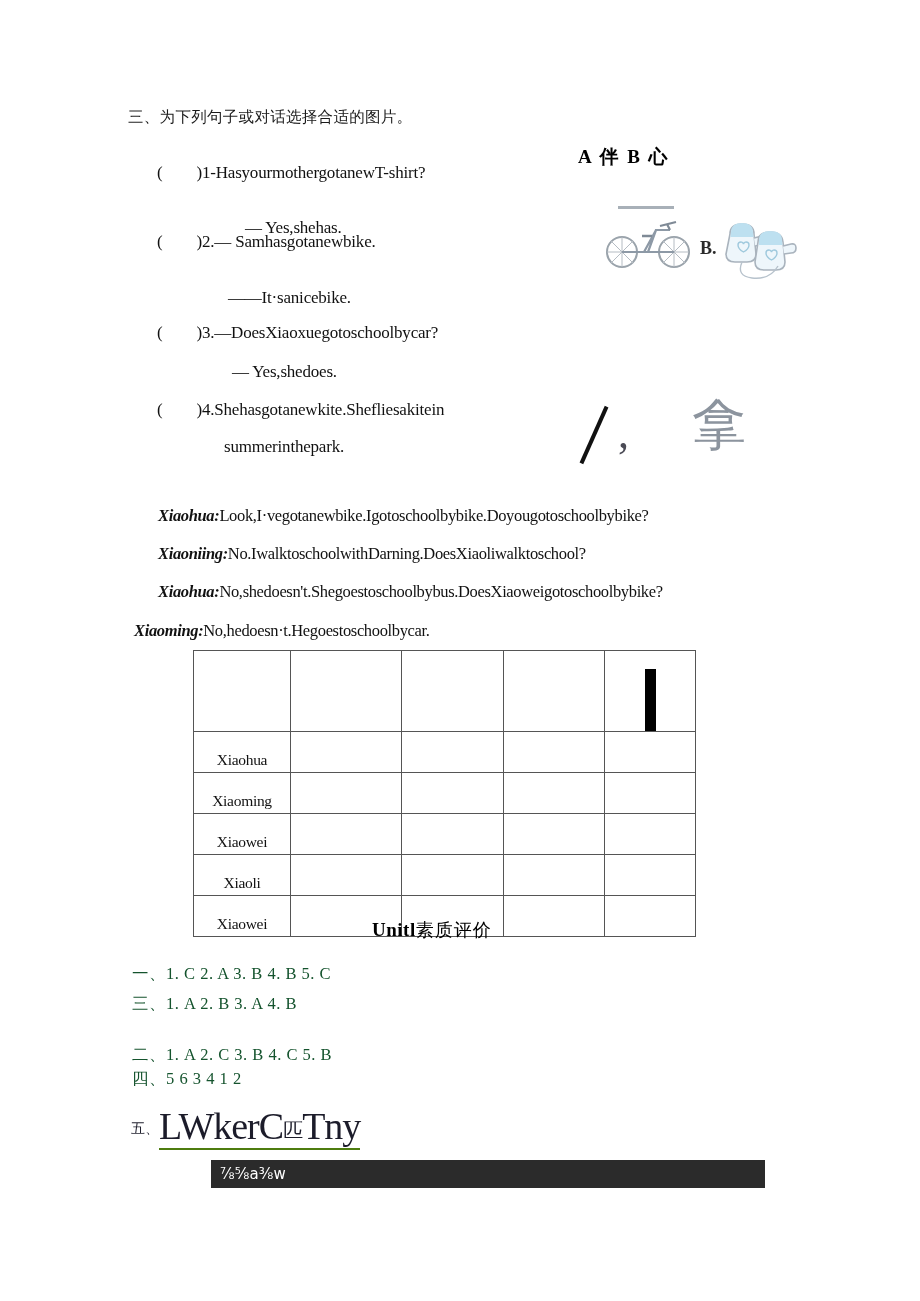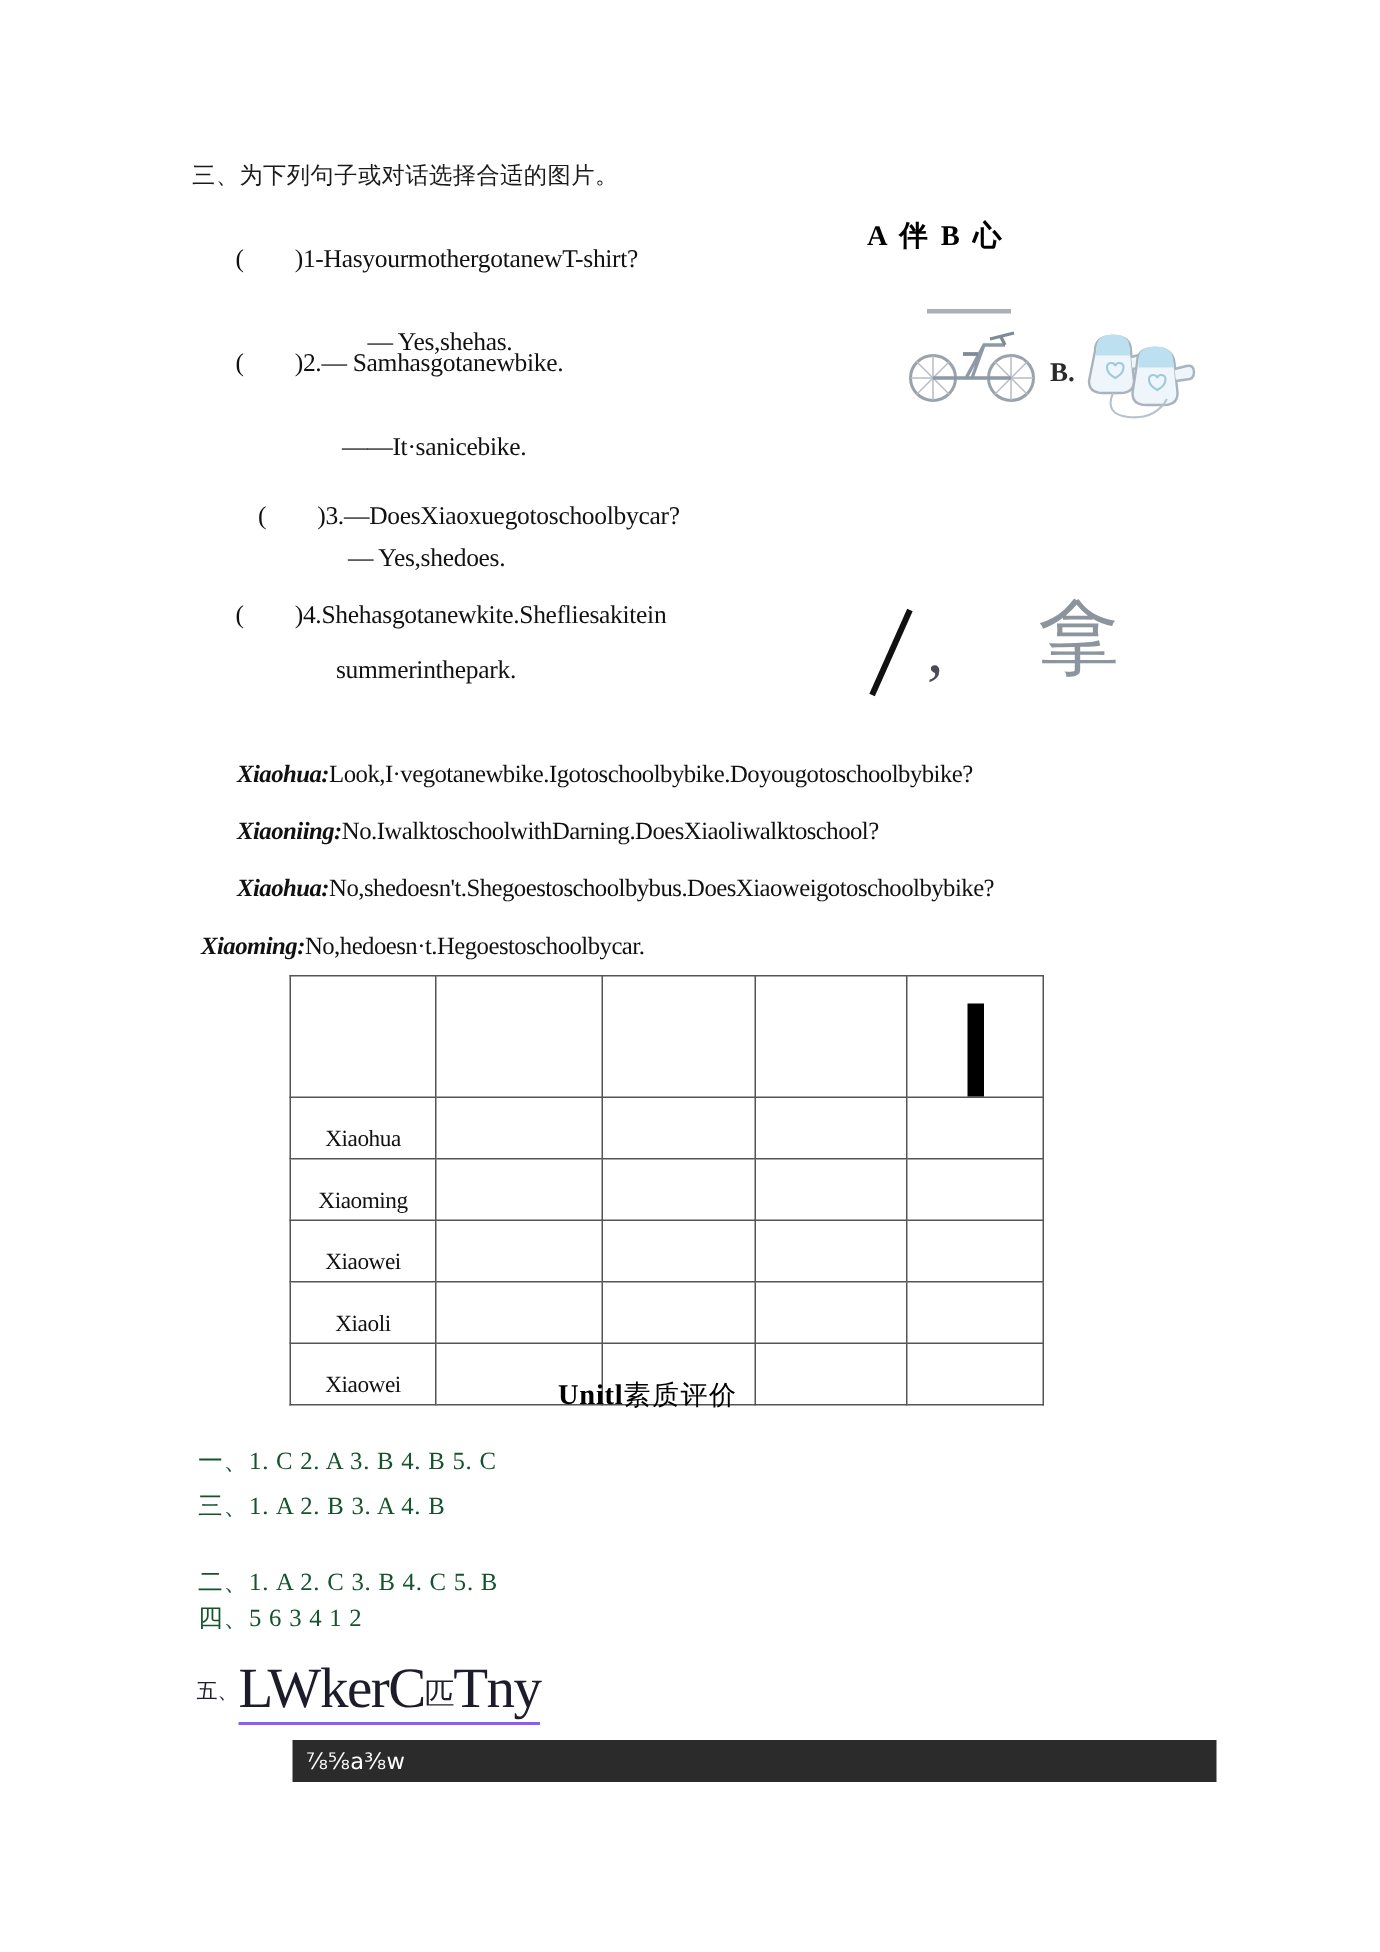--- a/index.html
+++ b/index.html
@@ -138,21 +138,21 @@
     color: #1c1c2a;
     letter-spacing: -1px;
     font-family: "Liberation Serif", "DejaVu Serif", serif;
   }
   .big-garbled .pre {
     font-size: 14px;
     letter-spacing: 0;
     vertical-align: 6px;
   }
   .big-garbled .und {
-    border-bottom: 2px solid #8b5cf6;
+    border-bottom: 2px solid #4d7c0f;
     padding-bottom: 1px;
   }
   .big-garbled .mid-cn { font-size: 20px; vertical-align: 2px; }
 
   .dark-bar {
     position: absolute;
     background: #2b2b2b;
     color: #ffffff;
     font-family: "DejaVu Sans", sans-serif;
     font-size: 15px;
@@ -173,21 +173,21 @@
   <div class="abs q-line nowrap" style="left:157px; top:163px;">
     <span>(</span><span class="paren-gap"></span><span>)</span><span>1-</span><span>Hasyourmothergotanew</span><span>T-shirt?</span>
   </div>
   <div class="abs answer-line nowrap" style="left:245px; top:194px;margin-top:24px;">— Yes,shehas.</div>
 
   <div class="abs q-line nowrap" style="left:157px; top:232px;">
     <span>(</span><span class="paren-gap"></span><span>)</span><span>2.</span><span>— Samhasgotanewbike.</span>
   </div>
   <div class="abs answer-line nowrap" style="left:228px; top:288px;">——It·sanicebike.</div>
 
-  <div class="abs q-line nowrap" style="left:157px; top:334px;margin-left:15px;">
+  <div class="abs q-line nowrap" style="left:157px; top:323px;">
     <span>(</span><span class="paren-gap"></span><span>)</span><span>3.</span><span>—DoesXiaoxuegotoschoolbycar?</span>
   </div>
   <div class="abs answer-line nowrap" style="left:232px; top:362px;">— Yes,shedoes.</div>
 
   <div class="abs q-line nowrap" style="left:157px; top:400px;">
     <span>(</span><span class="paren-gap"></span><span>)</span><span>4.</span><span>Shehasgotanewkite.Shefliesakitein</span>
   </div>
   <div class="abs answer-line nowrap" style="left:224px; top:437px;">summerinthepark.</div>
 
   <div class="abs opt-label nowrap" style="left:578px; top:144px;">A 伴 B 心</div>
@@ -326,17 +326,17 @@
     <span>三、</span><span>1.    A  2. B 3.    A  4. B</span>
   </div>
   <div class="abs key-line nowrap" style="left:132px; top:1068px;">
     <span>四、</span><span>5     6 3 4   1  2</span>
   </div>
 
   <div class="abs big-garbled nowrap" style="left:131px; top:1104px;">
     <span class="pre">五、</span><span class="und"><span>LWkerC</span><span class="mid-cn">匹</span><span>Tny</span></span>
   </div>
 
-  <div class="dark-bar" style="left:195px; top:1160px; width:616px; height:28px;">
+  <div class="dark-bar" style="left:211px; top:1160px; width:554px; height:28px;">
     <span>⅞⅝a⅜w</span>
   </div>
 
 </div>
 
 </body></html>

